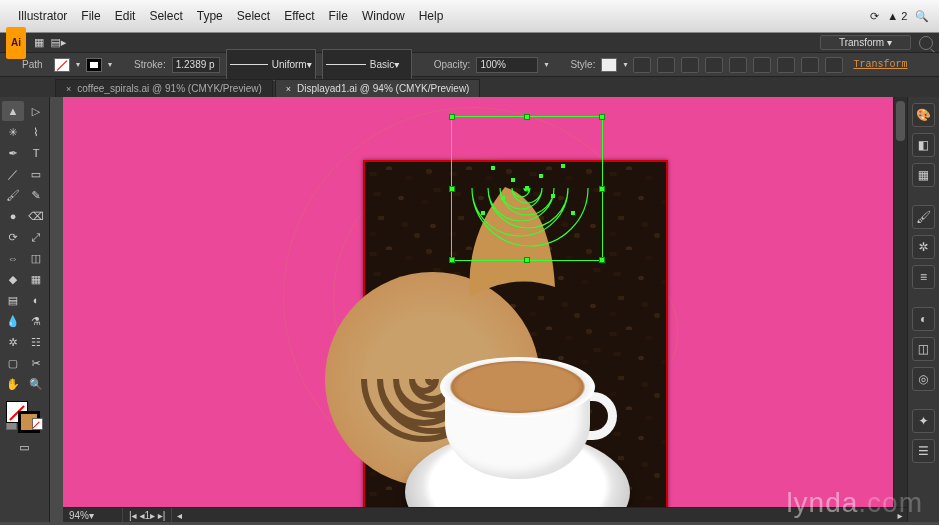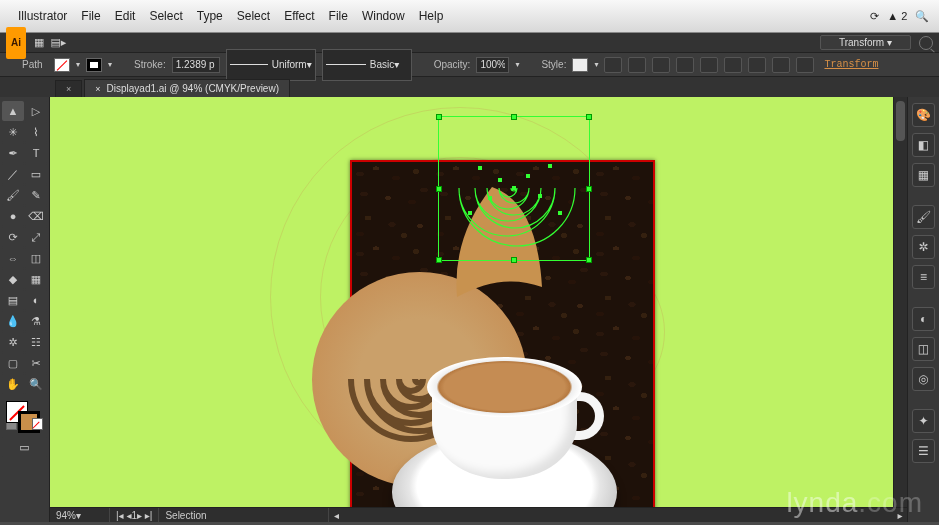--- a/index.html
+++ b/index.html
@@ -44,21 +44,21 @@
 .tool { background: #3a3a3a; display:flex; align-items:center; justify-content:center; color:#ccc; font-size:11px; border-radius:2px; }
 .tool.sel { background: #555; }
 .tools-fillstroke { grid-column: 1 / -1; height: 38px; position: relative; margin-top:4px;}
 .fillsw { position:absolute; width:22px; height:22px; background:#fff; border:1px solid #000; top:2px; left:4px;}
 .fillsw::after{content:"";position:absolute;left:0;right:0;top:50%;border-top:2px solid red;transform:rotate(-45deg);}
 .strokesw { position:absolute; width:22px; height:22px; background:#ca8f4a; border:3px solid #000; top:12px; left:16px; box-shadow: inset 0 0 0 2px #ca8f4a;}
 .tools-modes { grid-column:1/-1; display:flex; gap:2px; padding:2px 4px;}
 .mode-sw { width:12px; height:12px; border:1px solid #666;}
 .mode-sw.a{background:#888;} .mode-sw.b{background:linear-gradient(#fff,#000);} .mode-sw.c{background:#fff;position:relative;} .mode-sw.c::after{content:"";position:absolute;inset:0;border-top:1.5px solid red;transform:rotate(-45deg);top:50%;}
 
-.canvas-wrap { flex: 1; background: #bef264; position: relative; overflow: hidden; }
+.canvas-wrap { flex: 1; background: #ec4899; position: relative; overflow: hidden; margin-left: 13px; }
 .artboard { position: absolute; left: 300px; top: 63px; width: 305px; height: 362px; background: #fff; box-shadow: 0 0 4px rgba(0,0,0,.5); border: 2px solid #c00; overflow: visible; }
 
 
 .beans { position:absolute; inset:0; background:
   radial-gradient(ellipse 9px 6px at 10% 15%, #2a170c 40%, transparent 42%),
   radial-gradient(ellipse 8px 5px at 30% 8%, #3a2312 40%, transparent 42%),
   radial-gradient(ellipse 9px 6px at 55% 20%, #261309 40%, transparent 42%),
   radial-gradient(ellipse 8px 6px at 80% 12%, #34200f 40%, transparent 42%),
   radial-gradient(ellipse 9px 6px at 15% 40%, #2a170c 40%, transparent 42%),
   radial-gradient(ellipse 8px 5px at 45% 45%, #3a2312 40%, transparent 42%),
@@ -146,40 +146,41 @@
   <span class="ctrl-label" style="width:42px;">Path</span>
   <div class="swatch nofill"></div>
   <span style="font-size:8px;">▾</span>
   <div class="swatch stroke"></div>
   <span style="font-size:8px;">▾</span>
   <span class="ctrl-label">Stroke:</span>
   <input class="ctrl-input" value="1.2389 p" style="">
   <div class="ctrl-drop" style="width:90px;"><span class="mini-line"></span><span>Uniform</span> ▾</div>
   <div class="ctrl-drop" style="width:90px;"><span class="mini-line"></span><span>Basic</span> ▾</div>
   <span class="ctrl-label">Opacity:</span>
-  <input class="ctrl-input" style="width: 33px;" value="100%">
+  <input class="ctrl-input" style="width: 62px;" value="100%">
   <span style="font-size:8px;">▾</span>
   <span class="ctrl-label">Style:</span>
   <div class="swatch" style="background:#eee;"></div>
   <span style="font-size:8px;">▾</span>
   <div class="icon-btn"></div>
   <div class="icon-btn"></div>
   <div class="icon-btn"></div>
   <div class="icon-btn"></div>
   <div class="icon-btn"></div>
   <div class="icon-btn"></div>
   <div class="icon-btn"></div>
   <div class="icon-btn"></div>
   <div class="icon-btn"></div>
   <span class="transform-link">Transform</span>
 </div>
 
 <div class="doc-tabs">
   <div class="doc-tab">
     <span class="close">×</span>
+    <span>coffee_spirals.ai @ 91% (CMYK/Preview)</span>
   </div>
   <div class="doc-tab active">
     <span class="close">×</span>
     <span>Displayad1.ai @ 94% (CMYK/Preview)</span>
   </div>
 </div>
 
 <div class="workspace">
 
   <div class="tools-col" id="tools-col">
@@ -278,21 +279,20 @@
       </div>
     </div>
 
     <div class="vscroll">
       <div class="vthumb"></div>
     </div>
 
     <div class="hscroll">
       <div class="status-seg first"><span>94%</span> ▾</div>
       <div class="status-seg">|◂ ◂ <span>1</span> ▸ ▸|</div>
-      <div class="status-seg" style="width:170px;">Selection</div>
       <span class="arrow">◂</span>
       <div class="track"></div>
       <span class="arrow">▸</span>
     </div>
   </div>
 
   <div class="panels-col" id="panels-col">
       <div class="panel-ico">🎨</div>
       <div class="panel-ico">◧</div>
       <div class="panel-ico">▦</div>

